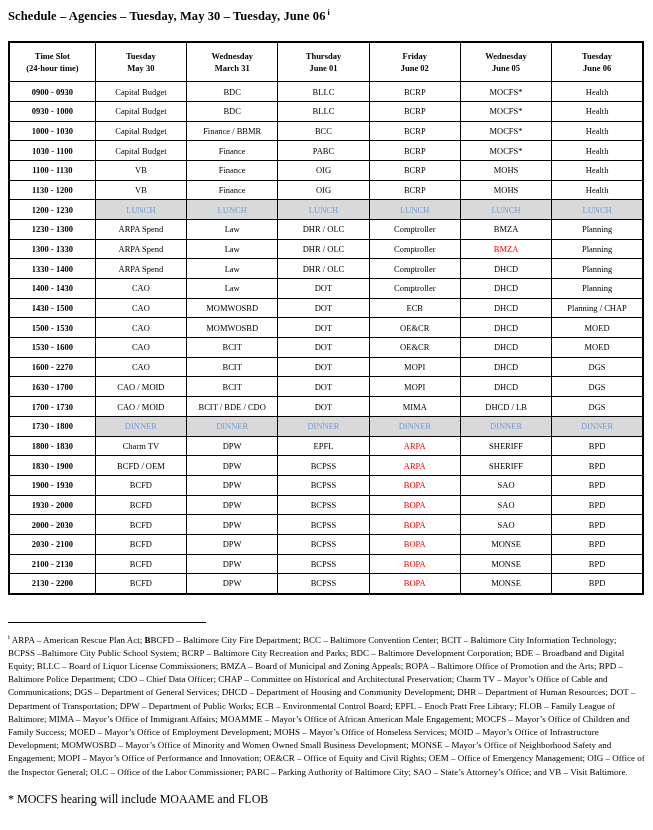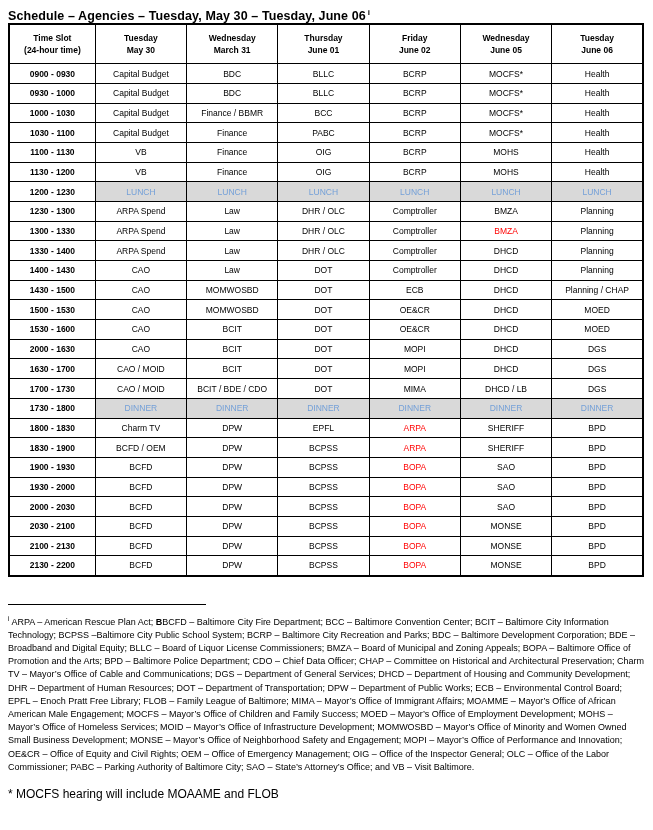--- a/index.html
+++ b/index.html
@@ -1,36 +1,37 @@
 <!DOCTYPE html>
 <html><head>
 <meta charset="utf-8">
 <style>
   html,body{margin:0;padding:0;background:#ffffff;}
   .page{
     position:relative;
     width:653px;height:830px;
     background:#ffffff;
-    font-family:Liberation Sans, sans-serif;
+    font-family:Liberation Serif, serif;
     color:#000;
     box-sizing:border-box;
     padding:6px 8px 0 8px;
     overflow:hidden;
   }
   .title{
     font-size:12.5px;
     font-weight:bold;
     margin:2px 0 0 0;
     letter-spacing:0.1px;
   }
   .title sup{font-size:8px;font-weight:bold;margin-left:2px;}
   table.schedule{
     border-collapse:collapse;
     table-layout:fixed;
     width:636px;
+    margin-top:17px;
     border:2px solid #000;
   }
   table.schedule th, table.schedule td{
     border:1px solid #000;
     font-size:8.5px;
     text-align:center;
     vertical-align:middle;
     padding:0 1px;
     white-space:nowrap;
     overflow:hidden;
@@ -239,21 +240,21 @@
         <tr>
           <th class="timecol">1530 - 1600</th>
           <td>CAO</td>
           <td>BCIT</td>
           <td>DOT</td>
           <td>OE&amp;CR</td>
           <td>DHCD</td>
           <td>MOED</td>
         </tr>
         <tr>
-          <th class="timecol">2000 - 1630</th>
+          <th class="timecol">1600 - 2270</th>
           <td>CAO</td>
           <td>BCIT</td>
           <td>DOT</td>
           <td>MOPI</td>
           <td>DHCD</td>
           <td>DGS</td>
         </tr>
         <tr>
           <th class="timecol">1630 - 1700</th>
           <td>CAO / MOID</td>

